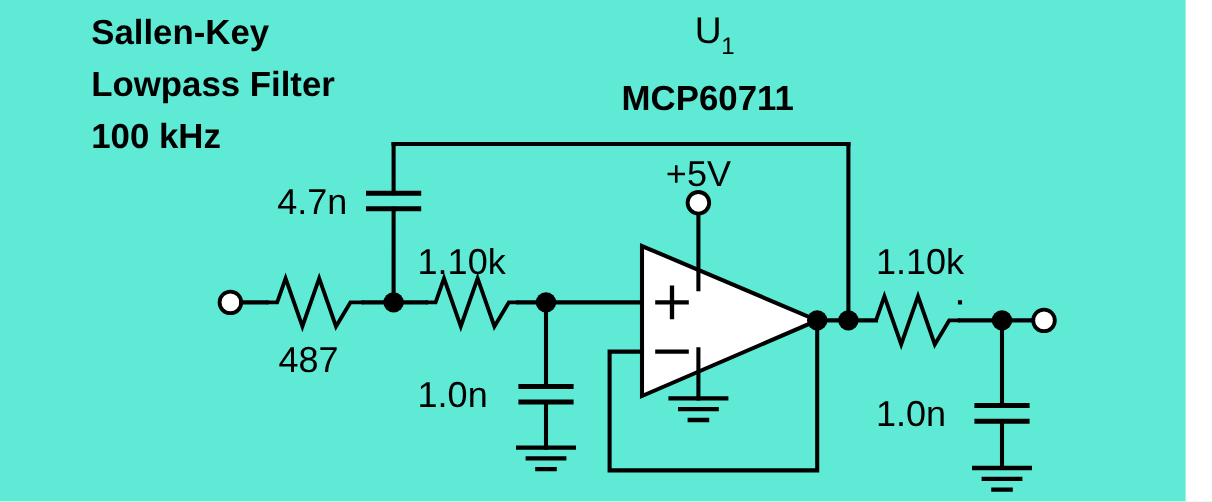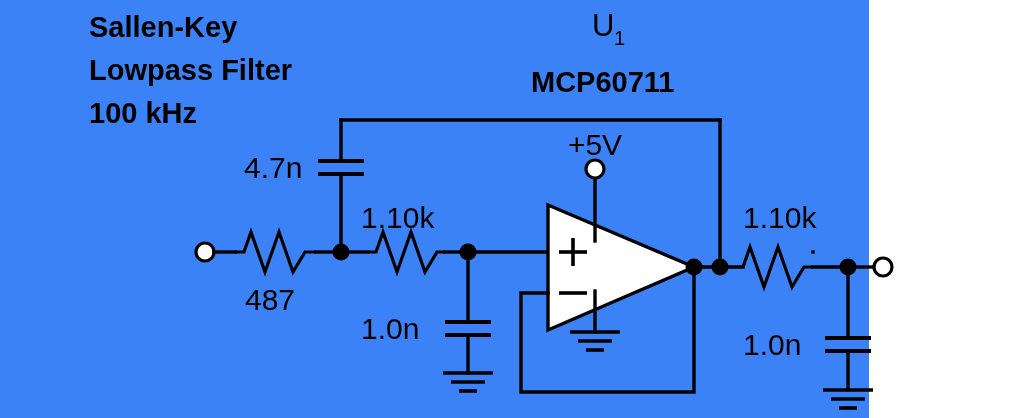--- a/index.html
+++ b/index.html
@@ -8,24 +8,23 @@
     background: #ffffff;
   }
   body {
     width: 1010px;
     height: 418px;
     font-family: "Liberation Sans", sans-serif;
     overflow: hidden;
   }
   #schematic-root {
     position: relative;
-    width: 856px;
+    width: 988px;
     height: 418px;
-    background: #3b82f6;
-    padding-left: 13px;
+    background: #5eead4;
   }
   svg.schematic {
     display: block;
     width: 1010px;
     height: 418px;
   }
   .wire {
     stroke: #000000;
     stroke-width: 3.4;
     fill: none;

